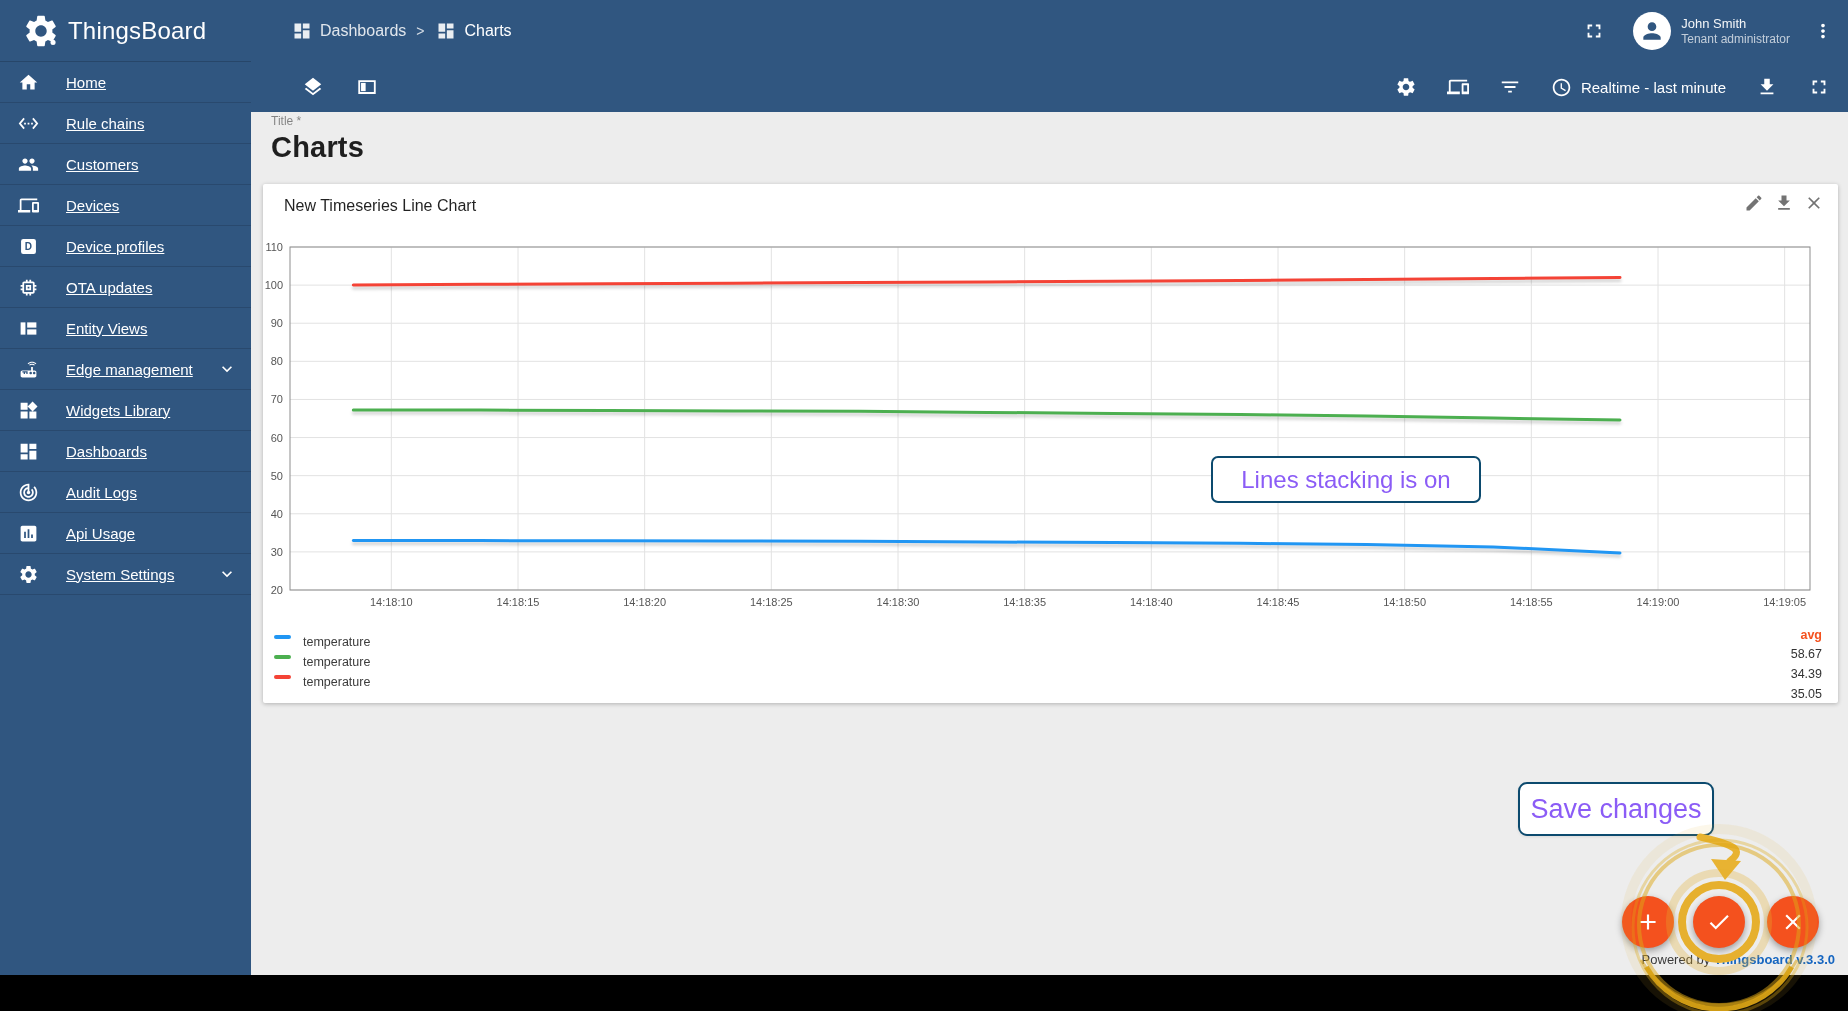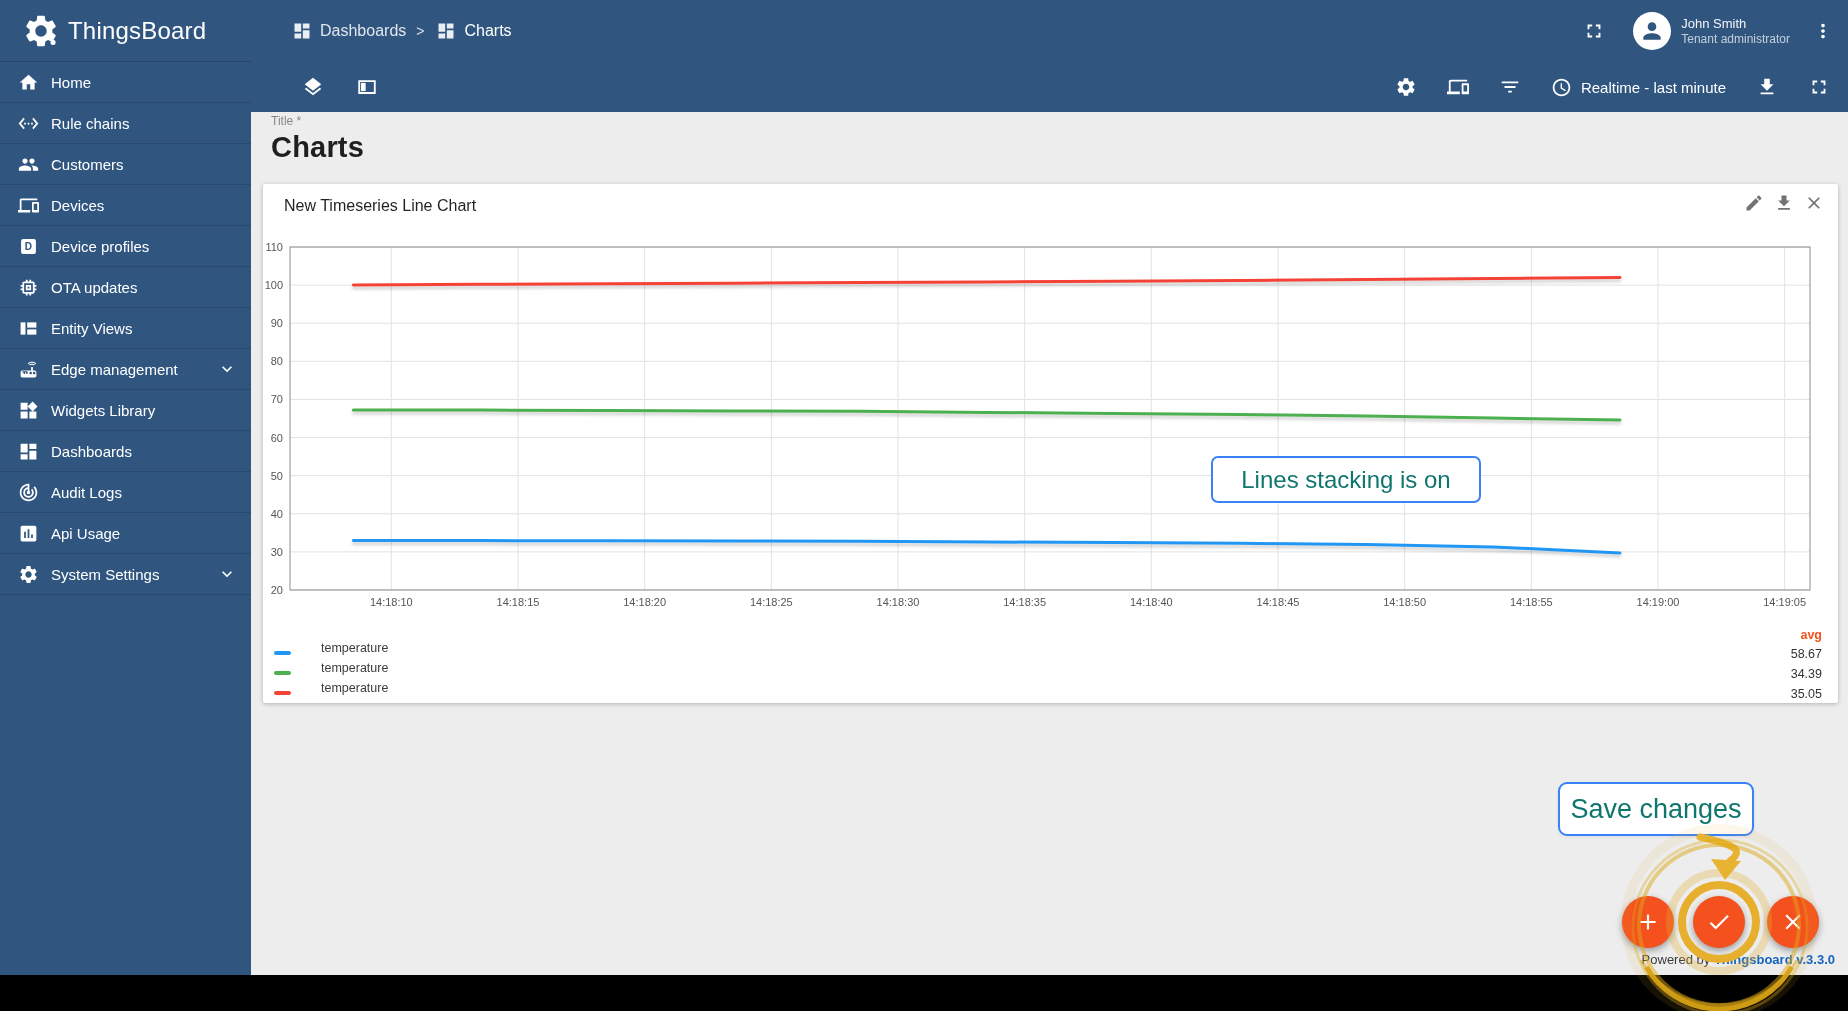--- a/index.html
+++ b/index.html
@@ -7,21 +7,21 @@
   body { font-family:"Liberation Sans", sans-serif; background:#ededed; position:relative; }
   #app { position:absolute; inset:0; }
 
   
   .sidebar { position:absolute; left:0; top:0; width:251px; height:975px; background:#305680; z-index:4; }
   .logo-row { height:62px; display:flex; align-items:center; padding-left:22px; border-bottom:1px solid rgba(0,0,0,0.18); }
   .logo-row svg { width:38px; height:38px; fill:#fff; }
   .logo-row .app-title { color:#fff; font-size:24px; margin-left:8px; letter-spacing:.2px; }
   .nav-item { height:41px; display:flex; align-items:center; padding-left:18px; border-bottom:1px solid rgba(0,0,0,0.14); cursor:pointer; position:relative; }
   .nav-item svg.mi { width:21px; height:21px; fill:#fff; }
-  .nav-item .lbl { color:#fff; font-size:15px; margin-left:12px; }
+  .nav-item .lbl { color:#fff; font-size:15px; margin-left:27px;text-decoration:underline; }
   .nav-item .chev { position:absolute; right:14px; width:20px; height:20px; fill:#fff; }
 
   
   .header { position:absolute; left:251px; top:0; width:1597px; height:112px; background:#305680; z-index:4; }
   .hrow1 { position:relative; height:62px; display:flex; align-items:center; }
   .crumb { display:flex; align-items:center; margin-left:41px; }
   .crumb svg { width:20px; height:20px; fill:#fff; opacity:.9; }
   .crumb .ctext { color:#fff; font-size:16px; margin:0 10px 0 8px; }
   .crumb .dim { opacity:.85; }
   .crumb .sep { color:#fff; opacity:.8; font-size:14px; margin-right:12px; }
@@ -46,31 +46,31 @@
   .title-field h1 { font-size:29px; font-weight:700; color:#1f1f1f; margin-top:3px; letter-spacing:.2px; }
 
   .card { position:absolute; left:12px; top:72px; width:1575px; height:519px; background:#ffffff; border-radius:2px; box-shadow:0 1px 4px rgba(0,0,0,0.25); }
   .card-head { position:absolute; left:0; top:0; right:0; height:44px; }
   .card-title { position:absolute; left:21px; top:13px; font-size:16px; color:rgba(0,0,0,0.87); }
   .card-actions { position:absolute; right:14px; top:9px; display:flex; gap:10px; }
   .card-actions .icon-btn svg { width:20px; height:20px; fill:#737373; }
   #chart { position:absolute; left:0; top:0; }
   .legend { position:absolute; left:11px; right:16px; top:432px; height:84px; font-size:12.5px; }
   .legend-left { position:absolute; left:0; top:19px; }
-  .legend-row { height:20px; display:flex; align-items:flex-end; cursor:pointer;gap:18px; }
+  .legend-row { height:20px; display:flex; align-items:flex-start; cursor:pointer; }
   .swatch { width:17px; height:4px; border-radius:2px; margin-right:12px; }
   .legend-row .sname { color:#3c3c3c; }
   .legend-right { position:absolute; right:0; top:10px; text-align:right;margin-left:8px; }
   .avg-head { height:18px; line-height:18px; font-weight:bold; color:#f4511e; }
   .avg-val { height:20px; line-height:20px; color:#333; }
 
   
-  .note-box { position:absolute; background:#fff; border:2px solid #3b82f6; border-radius:7px; display:flex; align-items:center; justify-content:center; color:#0f766e; z-index:12; }
+  .note-box { position:absolute; background:#fff; border:2px solid #0c4a6e; border-radius:7px; display:flex; align-items:center; justify-content:center; color:#8b5cf6; z-index:12; }
   .stacking-note { left:1211px; top:456px; width:270px; height:47px; font-size:24px; }
-  .save-tip { left:1558px; top:782px; width:196px; height:54px; font-size:27px; border-radius:9px; box-shadow:0 1px 3px rgba(0,0,0,0.08); z-index:40; }
+  .save-tip { left:1518px; top:782px; width:196px; height:54px; font-size:27px; border-radius:9px; box-shadow:0 1px 3px rgba(0,0,0,0.08); z-index:40; }
 
   .fab { position:absolute; width:52px; height:52px; border-radius:50%; background:#f4511e; border:none; cursor:pointer; box-shadow:0 3px 7px rgba(0,0,0,0.35); display:flex; align-items:center; justify-content:center; z-index:20; }
   .fab svg { width:26px; height:26px; fill:#fff; }
 
   #overlay { position:absolute; left:0; top:0; z-index:60; pointer-events:none; }
 
   .powered { position:absolute; right:13px; top:952px; font-size:13px; color:#3a3a3a; z-index:6; }
   .powered a { color:#1565c0; font-weight:bold; text-decoration:none; cursor:pointer; }
 
   .bottom-band { position:absolute; left:0; top:975px; width:1848px; height:36px; background:#000; z-index:5; }

